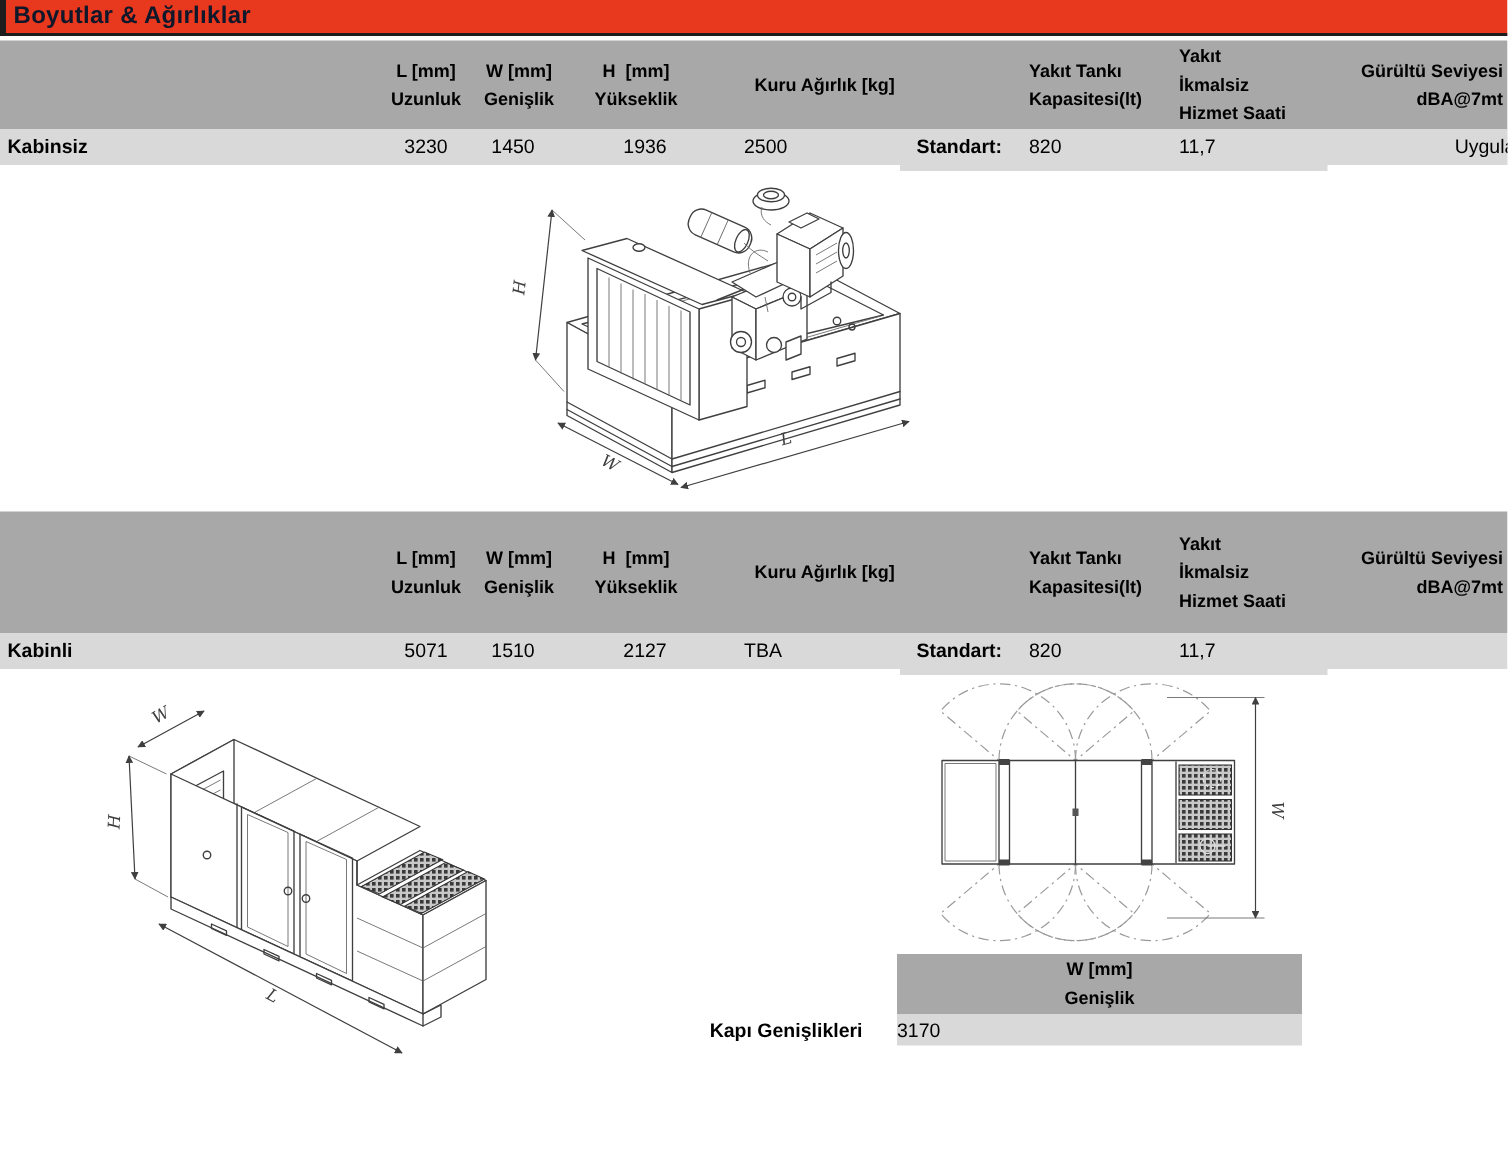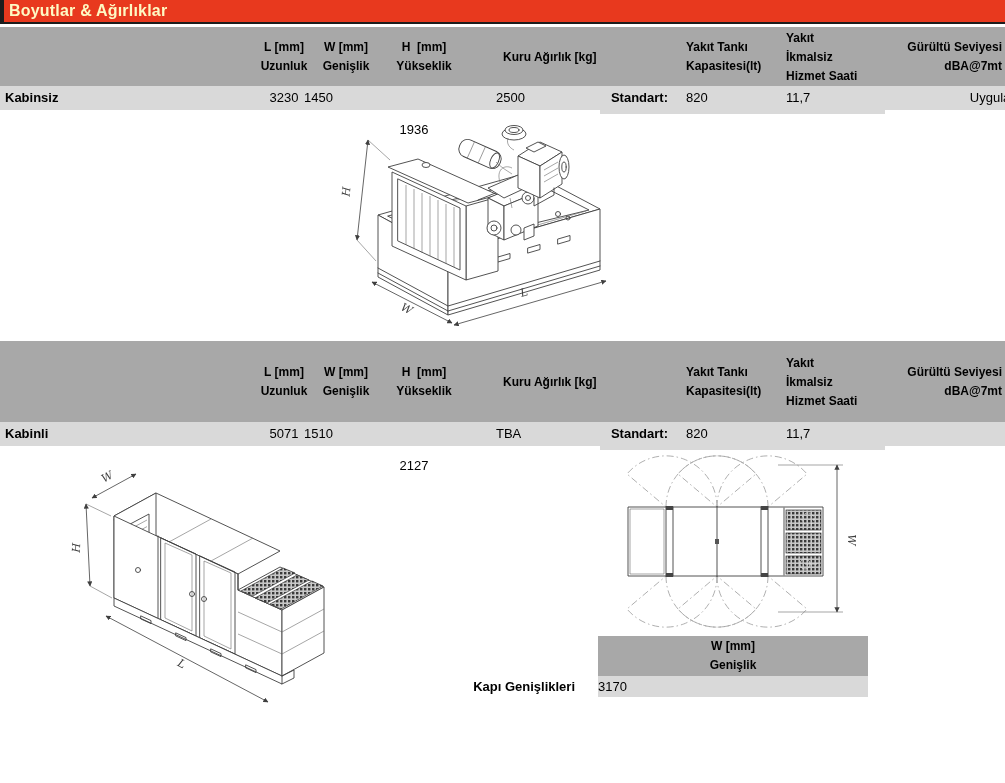--- a/index.html
+++ b/index.html
@@ -1,21 +1,21 @@
 <!DOCTYPE html>
 <html><head>
 <meta charset="utf-8">
 <style>
   html,body{margin:0;padding:0;background:#fff;}
   body{width:1005px;height:783px;position:relative;font-family:"Liberation Sans",sans-serif;color:#000;overflow:hidden;}
   .abs{position:absolute;}
   
   .title-bar{left:0;top:0;width:1005px;height:24px;box-sizing:border-box;background:#e8391e;
     border-left:4px solid #1d1d1d;border-bottom:2px solid #1d1d1d;}
-  .title-bar span{display:block;color:#fef9c3;font-weight:bold;font-size:16px;line-height:21px;padding-left:5px;letter-spacing:0.2px;}
+  .title-bar span{display:block;color:#0f172a;font-weight:bold;font-size:16px;line-height:21px;padding-left:5px;letter-spacing:0.2px;}
   
   .spec-header{left:0;width:1005px;background:#a8a8a8;}
   .hdr1{top:27px;height:59px;}
   .hdr2{top:341px;height:81px;}
   .hc{position:absolute;top:50%;transform:translateY(-50%);font-weight:bold;font-size:12px;line-height:19px;}
   .hc span{display:block;white-space:pre;}
   .c-l{left:234px;width:100px;text-align:center;}
   .c-w{left:296px;width:100px;text-align:center;}
   .c-h{left:374px;width:100px;text-align:center;}
   .c-dry{left:503px;white-space:nowrap;}
@@ -25,22 +25,22 @@
   
   .spec-row{left:0;width:1005px;height:24px;background:#d9d9d9;}
   .row1{top:86px;padding-left:32px;}
   .row2{top:422px;}
   .std-ext{left:600px;width:285px;height:28px;background:#d9d9d9;}
   .ext1{top:86px;}
   .ext2{top:422px;}
   .rc{position:absolute;top:0;height:24px;line-height:24px;font-size:13px;}
   .r-label{left:5px;font-weight:bold;}
   .r-l{left:234px;width:100px;text-align:center;}
-  .r-w{left:304px;width:100px;}
-  .r-h{left:364px;width:100px;text-align:center;margin-top:32px;}
+  .r-w{left:292px;width:100px;text-align:center;}
+  .r-h{left:380px;width:100px;text-align:center;}
   .r-dry{left:496px;width:100px;text-align:left;}
   .r-std{left:558px;width:110px;text-align:right;font-weight:bold;}
   .r-tank{left:686px;}
   .r-auto{left:786px;}
   .r-noise{left:926px;width:124px;text-align:right;}
   
   .door-hdr{left:598px;top:636px;width:270px;height:40px;background:#a8a8a8;text-align:center;
     font-weight:bold;font-size:12px;line-height:19px;padding-top:1px;box-sizing:border-box;}
   .door-hdr span{display:block;}
   .door-row{left:598px;top:676px;width:270px;height:21px;background:#d9d9d9;text-align:left;

